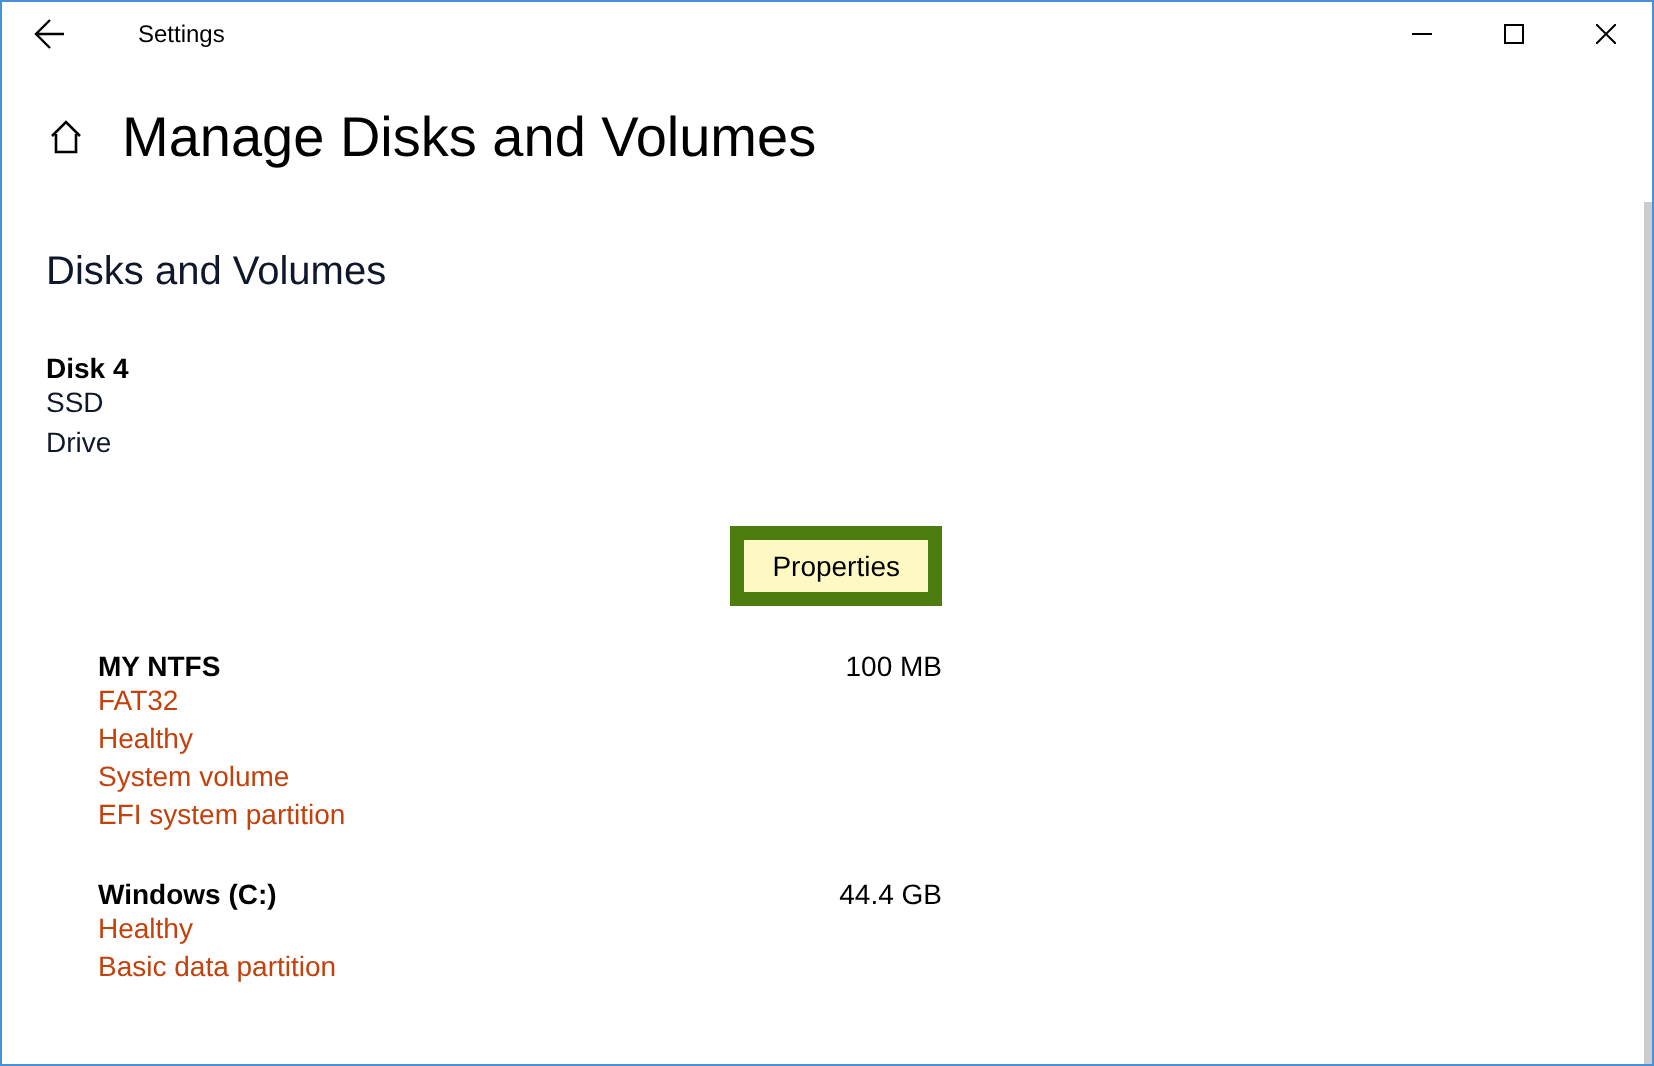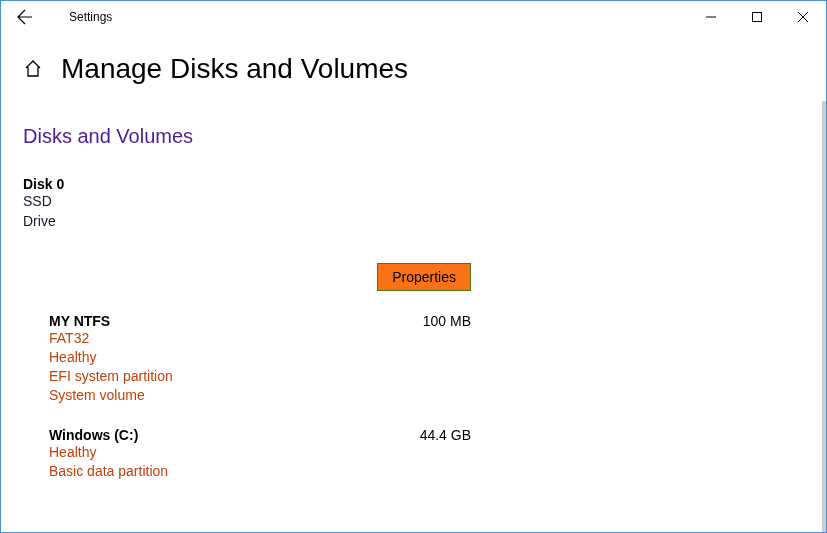--- a/index.html
+++ b/index.html
@@ -9,33 +9,33 @@
     .back-btn { width: 32px; height: 32px; display: flex; align-items: center; justify-content: center; cursor: pointer; }
     .titlebar-title { font-size: 12px; margin-left: 28px; color: #000; }
     .window-controls { position: absolute; top: 0; right: 0; display: flex; }
     .wc-btn { width: 46px; height: 32px; display: flex; align-items: center; justify-content: center; cursor: pointer; }
     
     .header { display: flex; align-items: center; padding: 20px 22px 12px 22px; }
     .home-icon { width: 20px; height: 20px; margin-right: 18px; }
     .page-title { font-size: 28px; font-weight: 400; color: #000; }
     
     .content { padding: 28px 22px 0 22px; }
-    .section-title { font-size: 20px; font-weight: 400; color: #4c1d95; margin-bottom: 28px; }
+    .section-title { font-size: 20px; font-weight: 400; color: #0f172a; margin-bottom: 28px; }
     
     .disk-panel { width: 448px; }
     .disk-header { display: flex; align-items: flex-start; }
     .disk-info { flex: 1; }
     .disk-name { font-size: 14px; font-weight: 600; color: #000; }
     .disk-size { font-size: 14px; color: #000; margin-right: 10px; min-width: 56px; text-align: right; }
     .expand-btn { width: 28px; height: 28px; background: #ccc; display: flex; align-items: center; justify-content: center; cursor: pointer; }
     .disk-sub { font-size: 14px; font-weight: 600; color: #000; margin-top: 4px; }
     .disk-meta { font-size: 14px; color: #0f172a; line-height: 1.4; }
     
     .props-row { display: flex; justify-content: flex-end; margin-top: 32px; margin-bottom: 22px; }
-    .props-btn { background: #f97316; border: 1px solid #4d7c0f; padding: 5px 14px; font-size: 14px; cursor: pointer; }
+    .props-btn { background: #fef9c3; border: 7px solid #4d7c0f; padding: 5px 14px; font-size: 14px; cursor: pointer; }
     
     .volume { padding-left: 26px; margin-bottom: 22px; }
     .vol-header { display: flex; align-items: baseline; }
     .vol-name { font-size: 14px; font-weight: 600; color: #000; flex: 1; }
     .vol-size { font-size: 14px; color: #000; min-width: 70px; text-align: right; }
     .vol-meta { font-size: 14px; color: #c2410c; line-height: 1.35; }
     
     .right-border { position: absolute; right: 0; top: 100px; bottom: 0; width: 4px; background: #ccc; }
   </style>
 </head>
@@ -72,37 +72,37 @@
   <svg class="home-icon" viewBox="0 0 20 20">
       <path d="M3 9 L10 2 L17 9 M5 8 V17 H15 V8" stroke="#000" stroke-width="1.3" fill="none"></path>
     </svg>
   <div class="page-title">Manage Disks and Volumes</div>
 </div>
 
 <div class="content">
   <div class="section-title">Disks and Volumes</div>
 
   <div class="disk-panel">
-    <div class="disk-sub">Disk 0</div>
+    <div class="disk-sub">Disk 4</div>
     <div class="disk-meta">SSD</div>
     <div class="disk-meta">Drive</div>
 
     <div class="props-row">
       <div class="props-btn">Properties</div>
     </div>
 
     <div class="volume">
       <div class="vol-header">
         <div class="vol-name">MY NTFS</div>
         <div class="vol-size">100 MB</div>
       </div>
       <div class="vol-meta">FAT32</div>
       <div class="vol-meta">Healthy</div>
+      <div class="vol-meta">System volume</div>
       <div class="vol-meta">EFI system partition</div>
-      <div class="vol-meta">System volume</div>
     </div>
 
     <div class="volume">
       <div class="vol-header">
         <div class="vol-name">Windows (C:)</div>
         <div class="vol-size">44.4 GB</div>
       </div>
       <div class="vol-meta">Healthy</div>
       <div class="vol-meta">Basic data partition</div>
 

